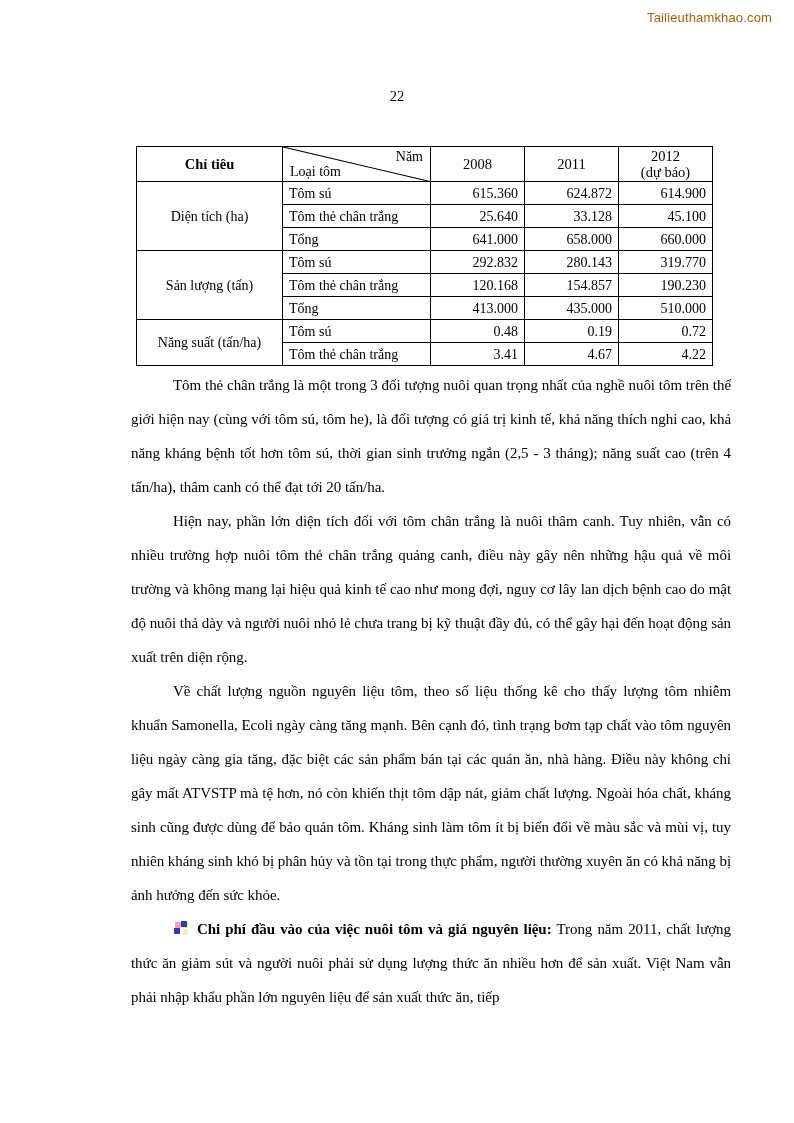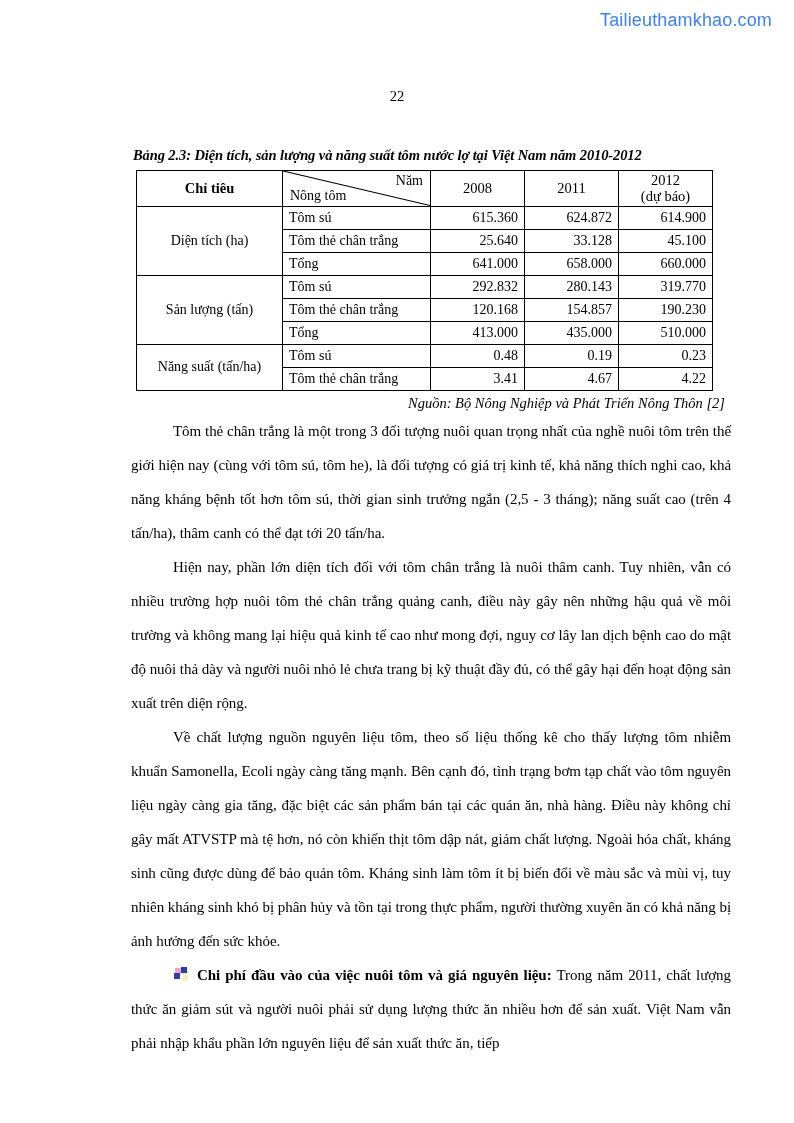--- a/index.html
+++ b/index.html
@@ -16,22 +16,22 @@
     font-family: "Liberation Serif", "DejaVu Serif", serif;
     color: #000000;
   }
 
   
   .watermark {
     position: absolute;
     top: 10px;
     right: 22px;
     font-family: "Liberation Sans", sans-serif;
-    font-size: 18px;
-    color: #3b82f6;
+    font-size: 13px;
+    color: #a16207;
     letter-spacing: 0.15px;
     white-space: nowrap;
   }
 
   
   .page-number {
     position: absolute;
     top: 88px;
     left: 0;
     width: 794px;
@@ -197,39 +197,38 @@
 <body>
 
 <div class="page">
 
   <div class="watermark">Tailieuthamkhao.com</div>
 
   <div class="page-number">22</div>
 
   <div class="content">
 
-    <div class="table-caption">Bảng 2.3: Diện tích, sản lượng và năng suất tôm nước lợ tại Việt Nam năm 2010-2012</div>
 
     <table class="data-table">
       <colgroup>
         <col class="col-metric">
         <col class="col-species">
         <col class="col-year">
         <col class="col-year">
         <col class="col-year">
       </colgroup>
       <tbody>
         <tr>
           <td class="head-metric">Chỉ tiêu</td>
           <td class="diag-cell">
             <svg class="diag-line" viewBox="0 0 148 46" preserveAspectRatio="none">
               <line x1="0" y1="0" x2="148" y2="46" stroke="#000000" stroke-width="1.1" vector-effect="non-scaling-stroke"></line>
             </svg>
             <span class="lbl-year">Năm</span>
-            <span class="lbl-kind">Nông tôm</span>
+            <span class="lbl-kind">Loại tôm</span>
           </td>
           <td class="head-year">2008</td>
           <td class="head-year">2011</td>
           <td class="head-year">
             <div>2012</div>
             <div>(dự báo)</div>
           </td>
         </tr>
 
         <tr>
@@ -270,32 +269,31 @@
           <td class="cell-num bold">413.000</td>
           <td class="cell-num bold">435.000</td>
           <td class="cell-num bold">510.000</td>
         </tr>
 
         <tr>
           <td class="cell-metric" rowspan="2">Năng suất (tấn/ha)</td>
           <td class="cell-species">Tôm sú</td>
           <td class="cell-num">0.48</td>
           <td class="cell-num">0.19</td>
-          <td class="cell-num">0.23</td>
+          <td class="cell-num">0.72</td>
         </tr>
         <tr>
           <td class="cell-species">Tôm thẻ chân trắng</td>
           <td class="cell-num">3.41</td>
           <td class="cell-num">4.67</td>
           <td class="cell-num">4.22</td>
         </tr>
       </tbody>
     </table>
 
-    <div class="source-note">Nguồn: Bộ Nông Nghiệp và Phát Triển Nông Thôn [2]</div>
 
     <p class="body-par first">Tôm thẻ chân trắng là một trong 3 đối tượng nuôi quan trọng nhất của nghề nuôi tôm trên thế giới hiện nay (cùng với tôm sú, tôm he), là đối tượng có giá trị kinh tế, khả năng thích nghi cao, khả năng kháng bệnh tốt hơn tôm sú, thời gian sinh trưởng ngắn (2,5 - 3 tháng); năng suất cao (trên 4 tấn/ha), thâm canh có thể đạt tới 20 tấn/ha.</p>
     <p class="body-par">Hiện nay, phần lớn diện tích đối với tôm chân trắng là nuôi thâm canh. Tuy nhiên, vẫn có nhiều trường hợp nuôi tôm thẻ chân trắng quảng canh, điều này gây nên những hậu quả về môi trường và không mang lại hiệu quả kinh tế cao như mong đợi, nguy cơ lây lan dịch bệnh cao do mật độ nuôi thả dày và người nuôi nhỏ lẻ chưa trang bị kỹ thuật đầy đủ, có thể gây hại đến hoạt động sản xuất trên diện rộng.</p>
     <p class="body-par">Về chất lượng nguồn nguyên liệu tôm, theo số liệu thống kê cho thấy lượng tôm nhiễm khuẩn Samonella, Ecoli ngày càng tăng mạnh. Bên cạnh đó, tình trạng bơm tạp chất vào tôm nguyên liệu ngày càng gia tăng, đặc biệt các sản phẩm bán tại các quán ăn, nhà hàng. Điều này không chỉ gây mất ATVSTP mà tệ hơn, nó còn khiến thịt tôm dập nát, giảm chất lượng. Ngoài hóa chất, kháng sinh cũng được dùng để bảo quản tôm. Kháng sinh làm tôm ít bị biến đổi về màu sắc và mùi vị, tuy nhiên kháng sinh khó bị phân hủy và tồn tại trong thực phẩm, người thường xuyên ăn có khả năng bị ảnh hưởng đến sức khỏe.</p>
 
     <p class="bullet-par"><span class="bullet-glyph"><span class="bq-tl"></span><span class="bq-tr"></span><span class="bq-bl"></span><span class="bq-br"></span><span class="b-vbar"></span><span class="b-hbar"></span></span><span class="lead-bold">Chi phí đầu vào của việc nuôi tôm và giá nguyên liệu:</span><span> Trong năm 2011, chất lượng thức ăn giảm sút và người nuôi phải sử dụng lượng thức ăn nhiều hơn để sản xuất. Việt Nam vẫn phải nhập khẩu phần lớn nguyên liệu để sản xuất thức ăn, tiếp</span></p>
 
   </div>
 </div>
 

